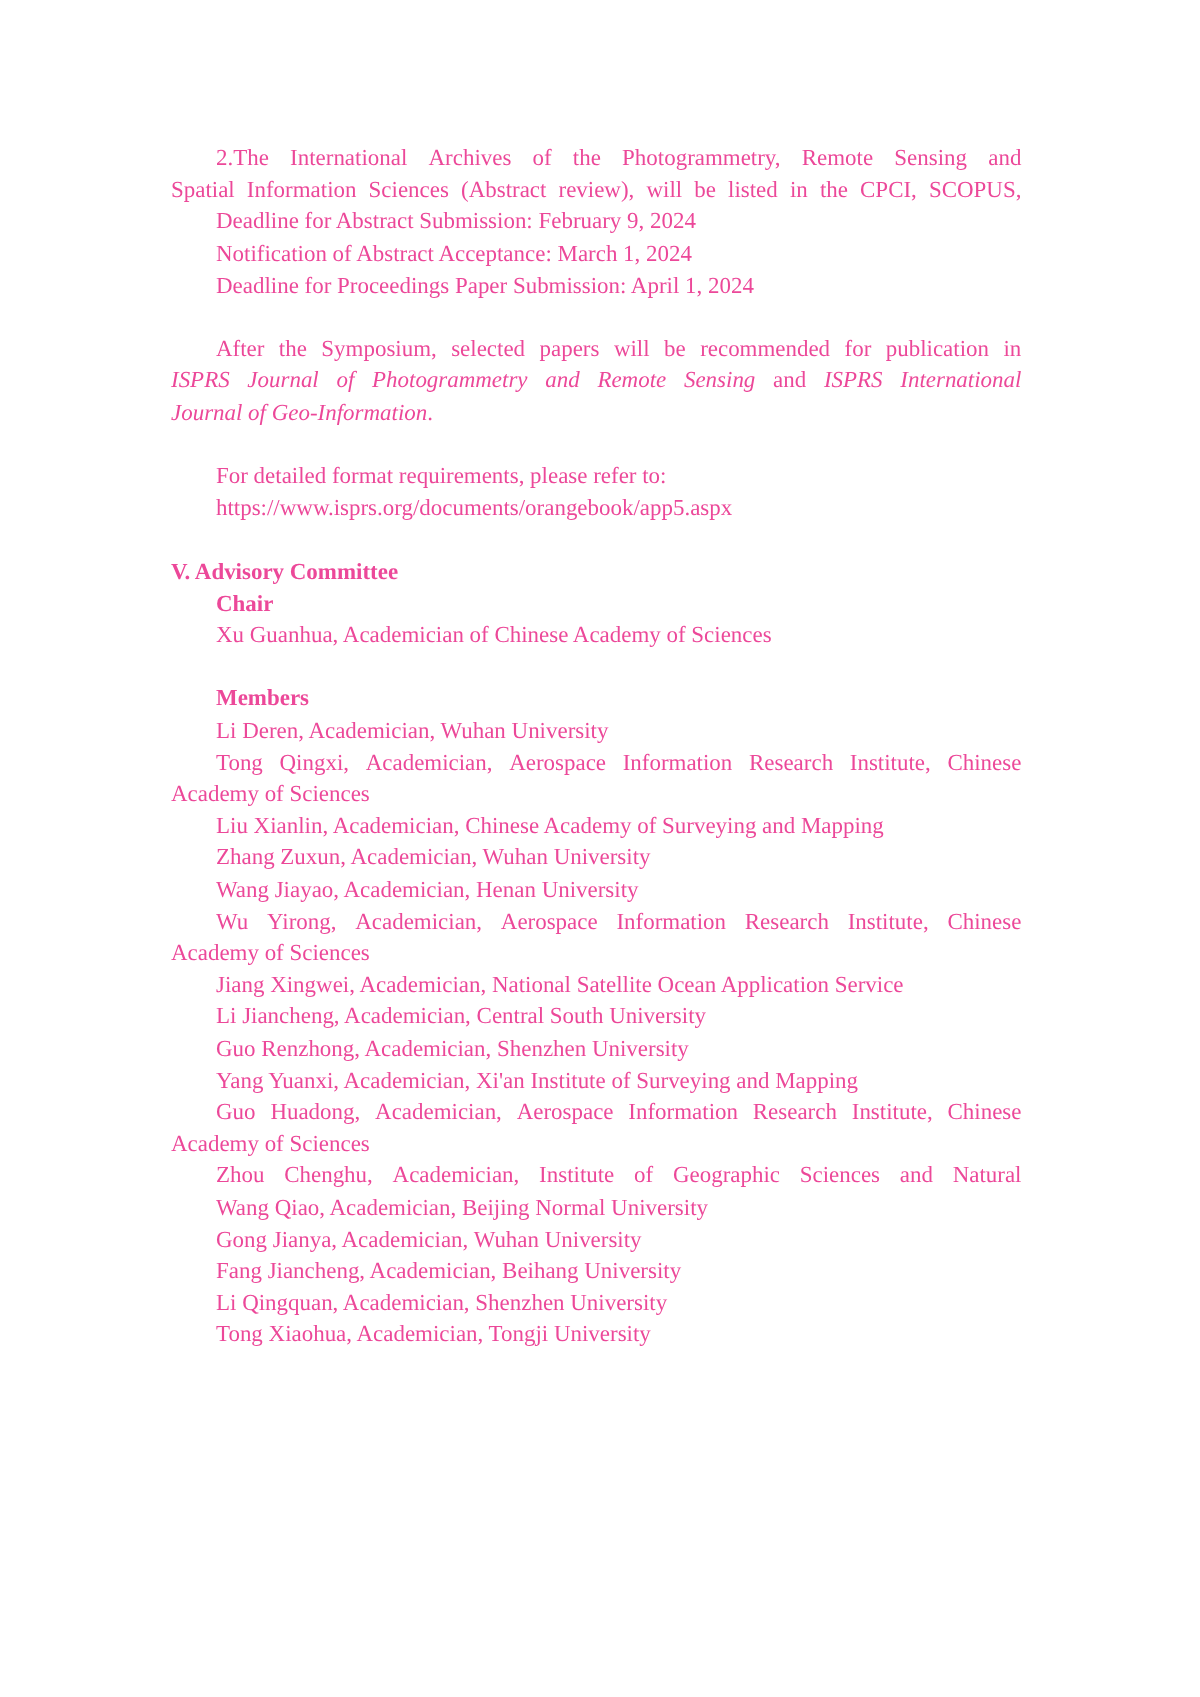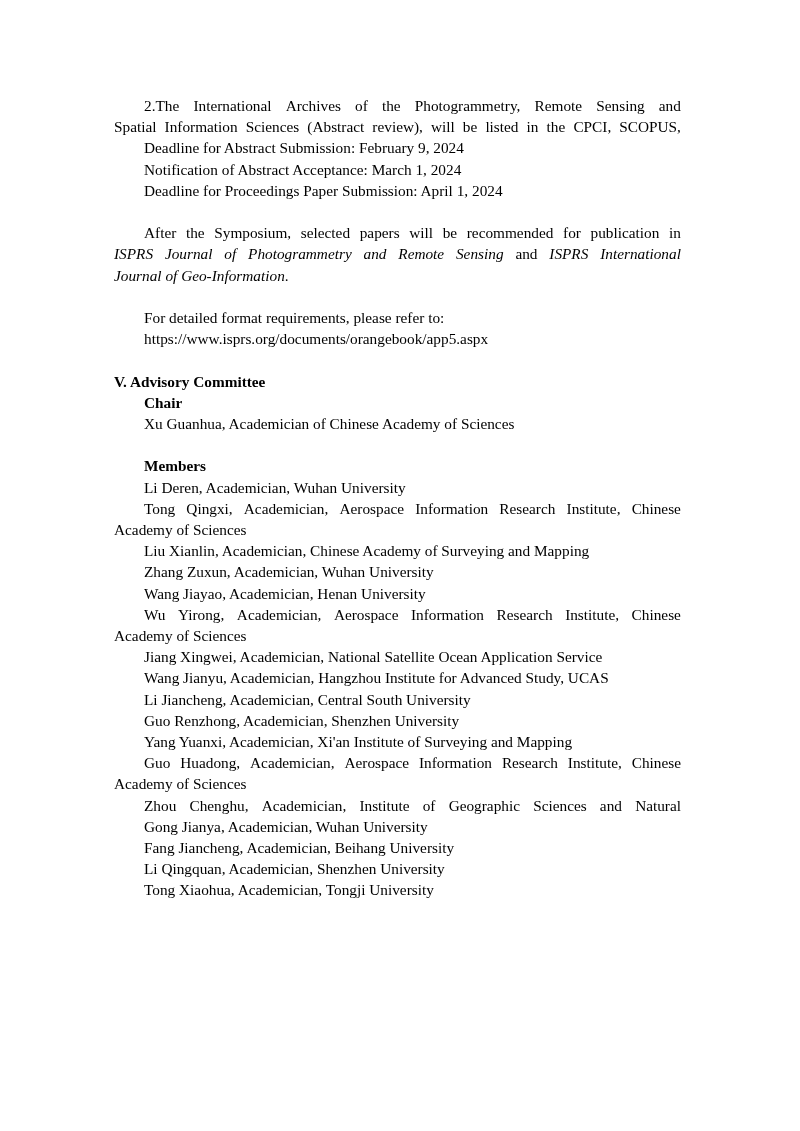--- a/index.html
+++ b/index.html
@@ -15,21 +15,21 @@
     overflow: hidden;
     font-family: "Liberation Serif", "DejaVu Serif", serif;
   }
   .doc {
     position: absolute;
     left: 114px;
     top: 95px;
     width: 567px;
     font-size: 15.3px;
     line-height: 21.2px;
-    color: #000000;
+    color: #ec4899;
   }
   .line {
     min-height: 21.2px;
     white-space: nowrap;
   }
   .line.indent { padding-left: 30px; }
   .line.bold { font-weight: bold; }
   .line.justify {
     display: flex;
     justify-content: space-between;
@@ -127,21 +127,20 @@
         <span>Yirong,</span>
         <span>Academician,</span>
         <span>Aerospace</span>
         <span>Information</span>
         <span>Research</span>
         <span>Institute,</span>
         <span>Chinese</span>
       </div>
       <div class="line">Academy of Sciences</div>
       <div class="line indent">Jiang Xingwei, Academician, National Satellite Ocean Application Service</div>
-      <div class="line indent">Wang Jianyu, Academician, Hangzhou Institute for Advanced Study, UCAS</div>
       <div class="line indent">Li Jiancheng, Academician, Central South University</div>
       <div class="line indent">Guo Renzhong, Academician, Shenzhen University</div>
       <div class="line indent">Yang Yuanxi, Academician, Xi'an Institute of Surveying and Mapping</div>
       <div class="line indent justify">
         <span>Guo</span>
         <span>Huadong,</span>
         <span>Academician,</span>
         <span>Aerospace</span>
         <span>Information</span>
         <span>Research</span>
@@ -153,18 +152,19 @@
         <span>Zhou</span>
         <span>Chenghu,</span>
         <span>Academician,</span>
         <span>Institute</span>
         <span>of</span>
         <span>Geographic</span>
         <span>Sciences</span>
         <span>and</span>
         <span>Natural</span>
       </div>
+      <div class="line indent">Wang Qiao, Academician, Beijing Normal University</div>
       <div class="line indent">Gong Jianya, Academician, Wuhan University</div>
       <div class="line indent">Fang Jiancheng, Academician, Beihang University</div>
       <div class="line indent">Li Qingquan, Academician, Shenzhen University</div>
       <div class="line indent">Tong Xiaohua, Academician, Tongji University</div>
     </div>
 </div>
 
 </body></html>

